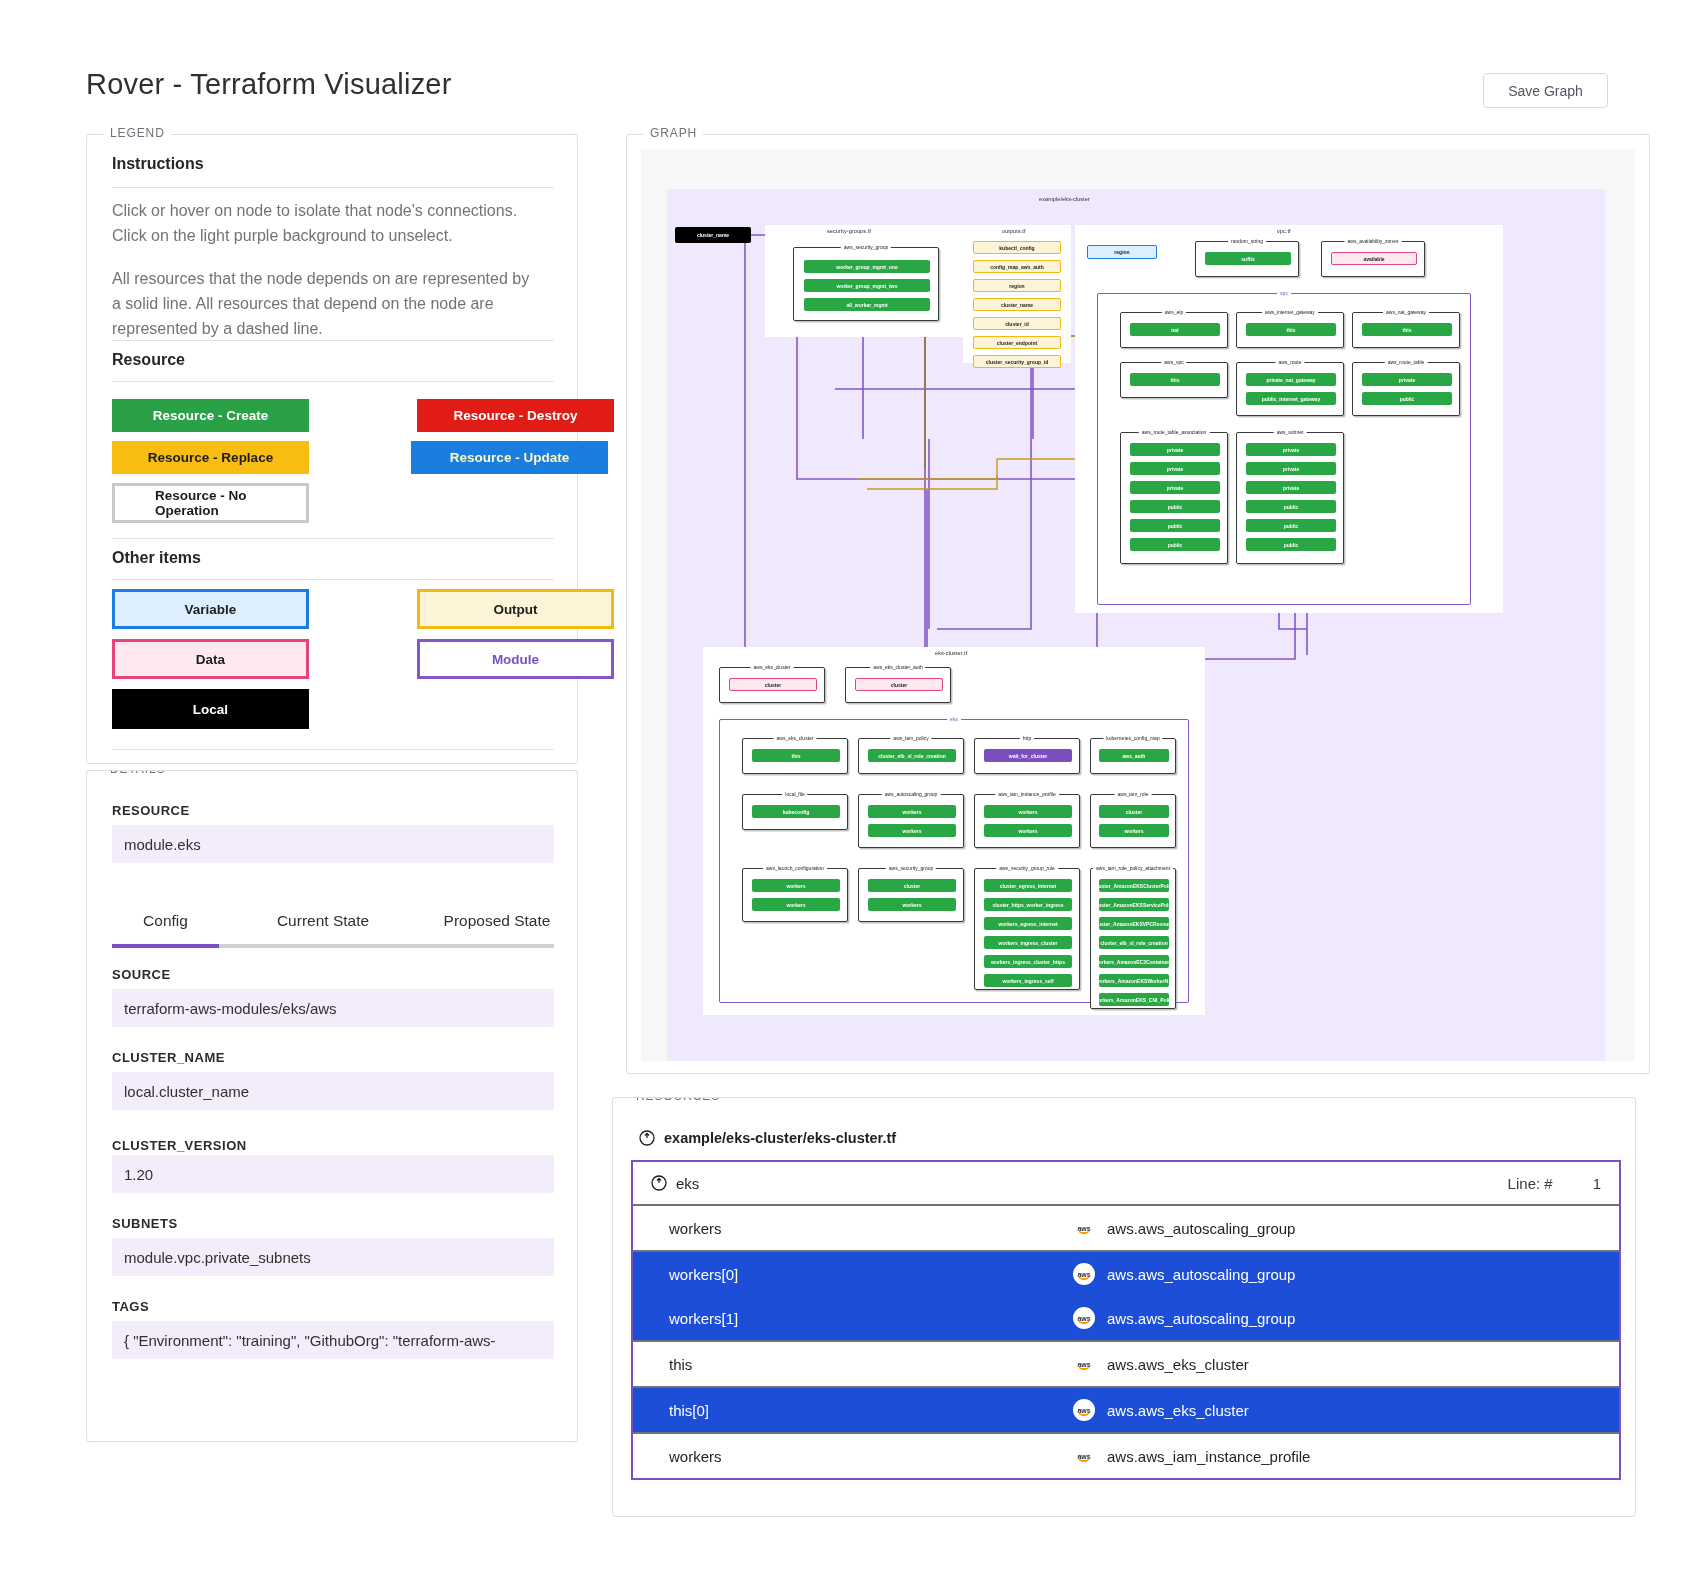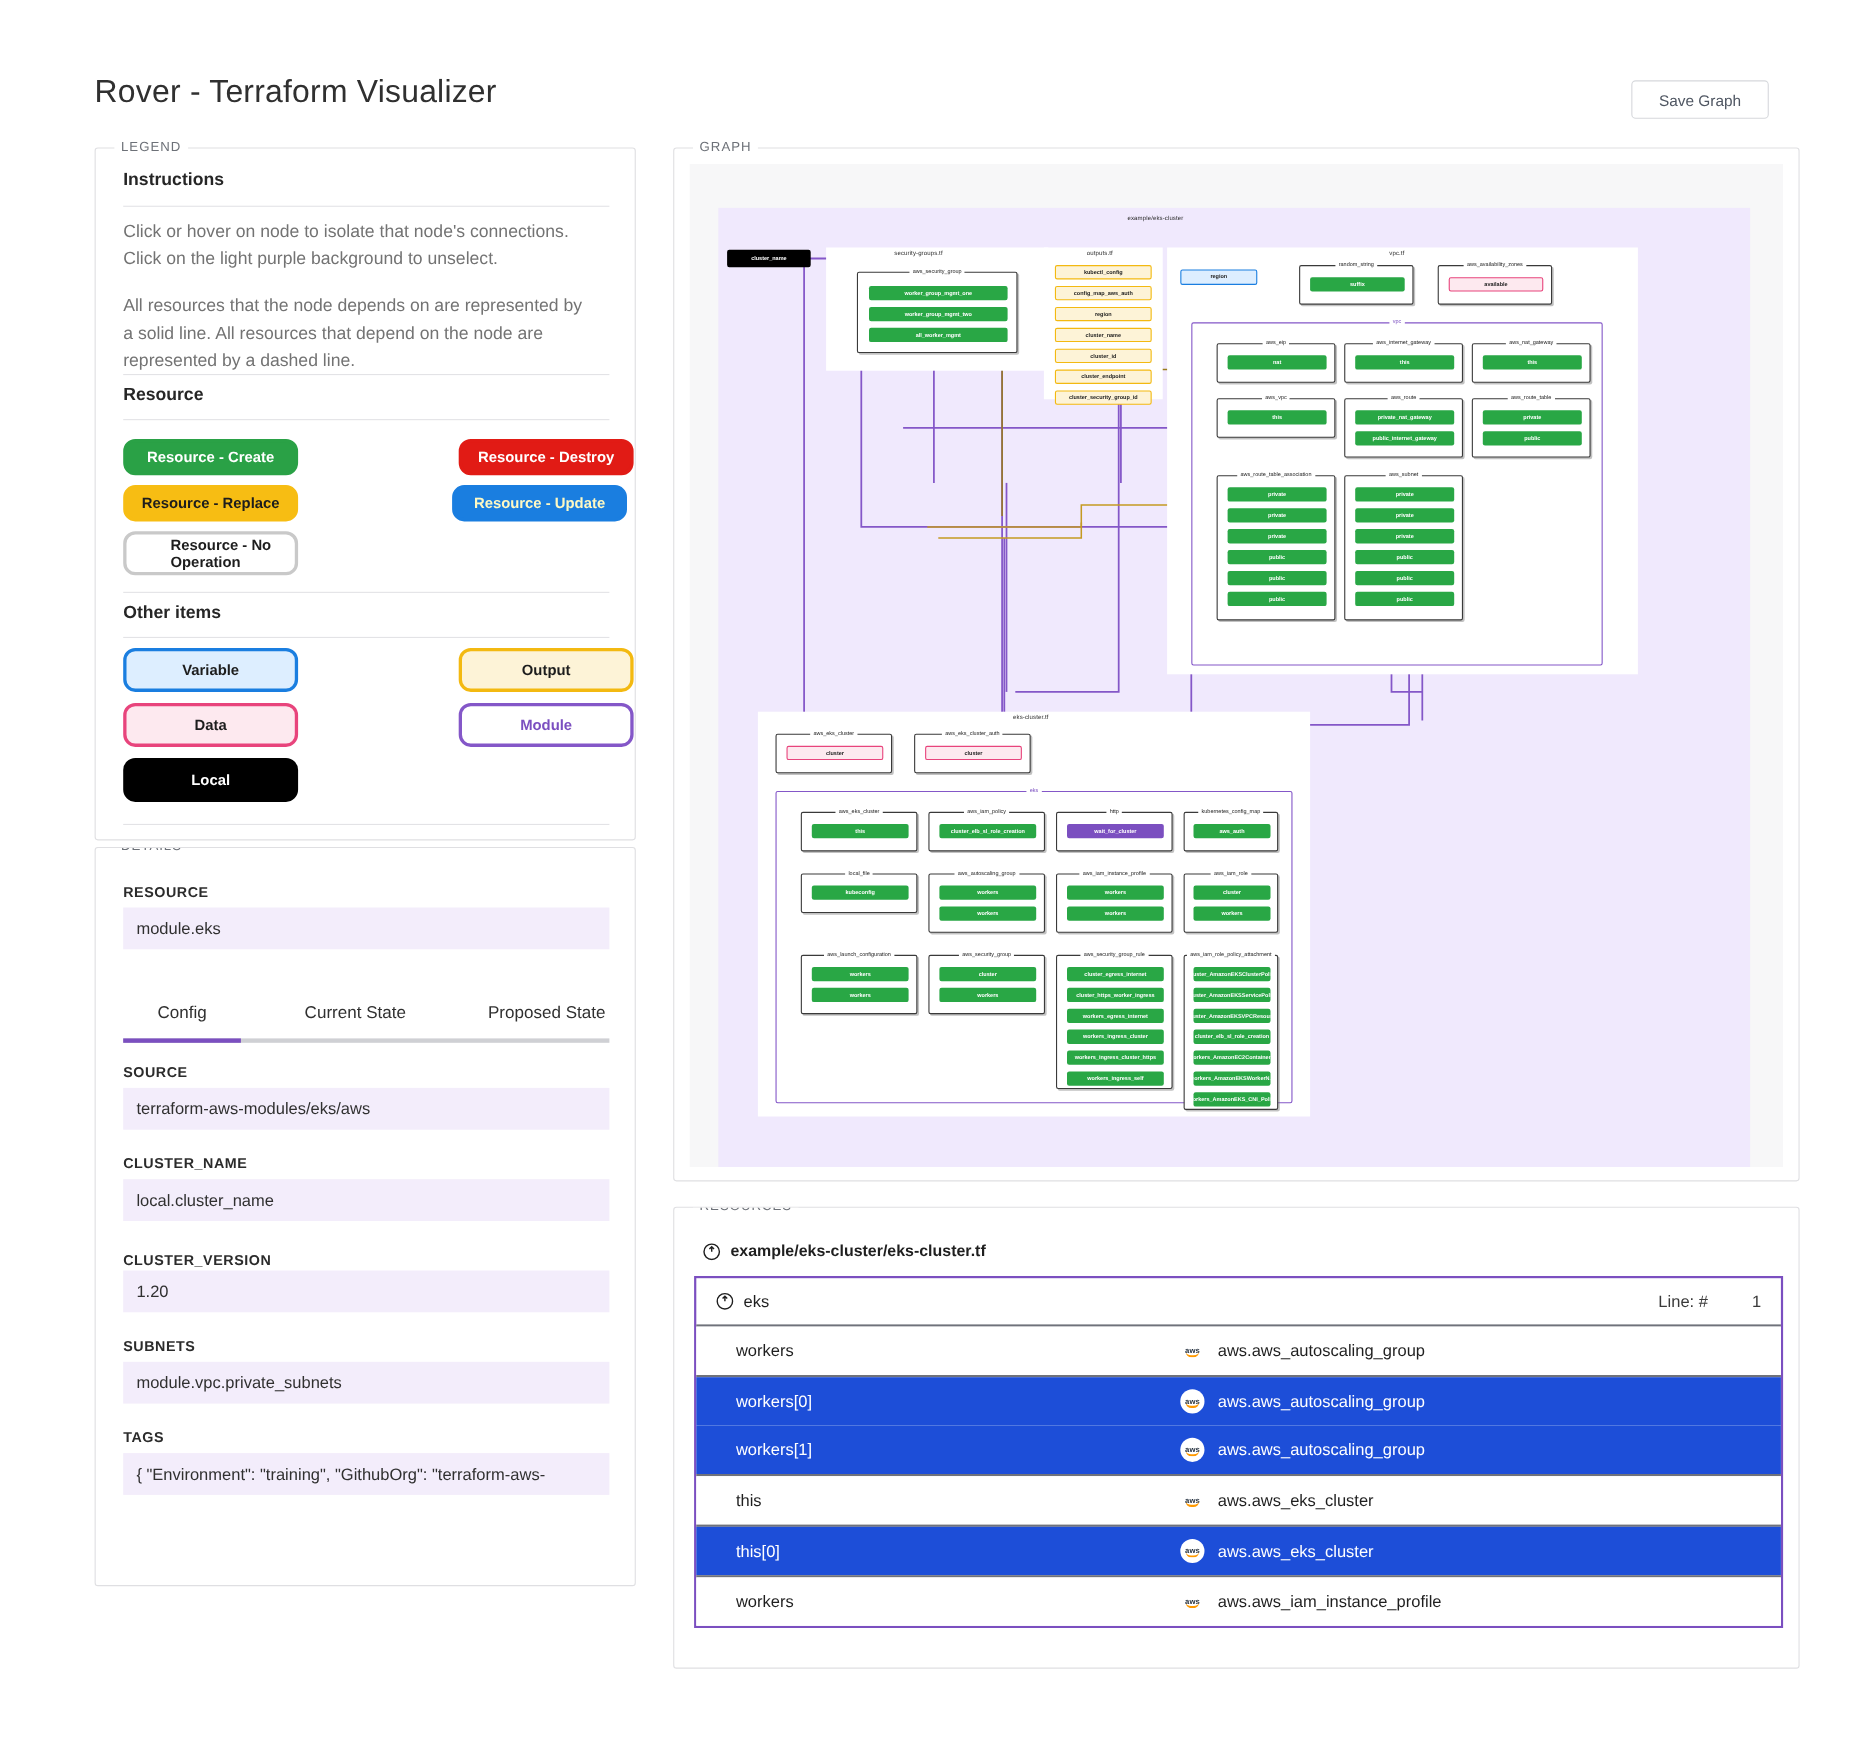--- a/index.html
+++ b/index.html
@@ -60,24 +60,24 @@
   }
   #legend-rule-3 { left:25px; top:246px; width:442px; }
   #legend-rule-4 { left:25px; top:403px; width:442px; }
   #legend-sub-other {
     position:absolute; left:25px; top:414px; font-size:16px; font-weight:700; color:#262626;
   }
   #legend-rule-5 { left:25px; top:444px; width:442px; }
   #legend-rule-6 { left:25px; top:614px; width:442px; }
 
   .swatch {
-    position:absolute; height:33px; width:159px;
+    position:absolute; height:33px; width:197px;
     display:flex; align-items:center; justify-content:center;
     font-size:13.5px; font-weight:700; cursor:pointer;
-    border-radius:11px;
+    border-radius:0;
   }
   .swatch.tall { height:40px; }
 
   
   #details-panel { left:86px; top:770px; width:492px; height:672px; overflow:hidden; }
   .field-label {
     position:absolute; font-size:13px; font-weight:700; color:#2b2b2b; letter-spacing:.5px;
   }
   .field-value {
     position:absolute; left:25px; width:442px; height:38px;
@@ -91,21 +91,21 @@
     font-size:15.5px; color:#303030; cursor:pointer;
   }
   #tab-underline-track {
     position:absolute; left:25px; top:173px; width:442px; height:4px; background:#cfd0d4;
   }
   #tab-underline-active {
     position:absolute; left:25px; top:173px; width:107px; height:4px; background:#7b4fc0;
   }
 
   
-  #graph-panel { left:612px; top:134px; width:1024px; height:940px; }
+  #graph-panel { left:626px; top:134px; width:1024px; height:940px; }
   #graph-canvas {
     position:absolute; left:14px; top:14px; width:994px; height:912px;
     background:#f7f7f8; overflow:hidden;
   }
   #graph-plane {
     position:absolute; left:26px; top:40px; width:938px; height:894px;
     background:#f0e9fd;
   }
   .gbox { position:absolute; background:#fff; }
   .glabel {

